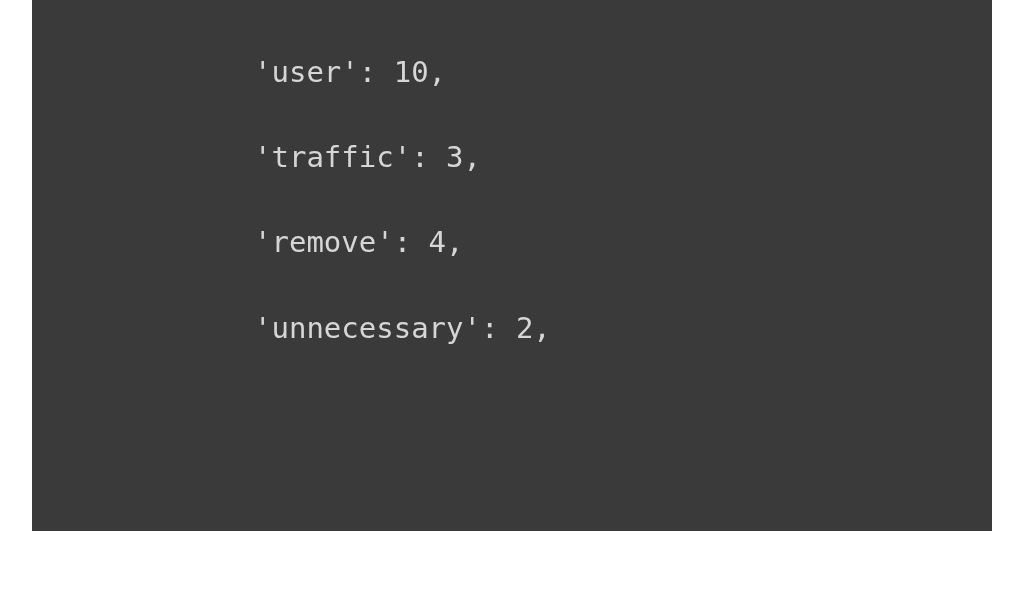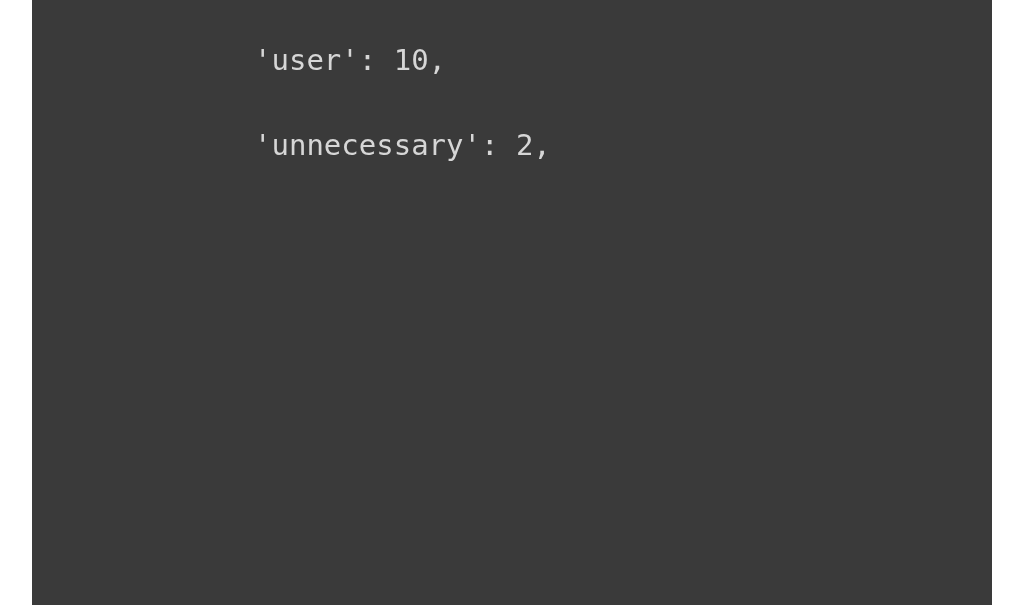--- a/index.html
+++ b/index.html
@@ -12,45 +12,47 @@
       height: 605px;
       background: #ffffff;
       overflow: hidden;
       position: relative;
     }
     .terminal-container {
       position: absolute;
       left: 32px;
       top: 0;
       width: 960px;
-      height: 605px;
+      height: 531px;
       background: #3a3a3a;
       font-family: "Consolas", "Menlo", "Monaco", monospace;
       font-size: 29px;
       line-height: 1.47;
       color: #d6d6d6;
       padding-left: 222px;
-      padding-top: 4px;
+      padding-top: 16px;
       white-space: pre;
       overflow: hidden;
     }
     .code-line {
       display: block;
       height: 42.7px;
       white-space: pre;
     }
     .first-line {
       margin-top: -8px;
     }
   </style>
 </head>
 <body>
 
 <div class="terminal-container">
 <span class="code-line first-line">'user': 10,</span>
+<span class="code-line">'traffic': 3,</span>
+<span class="code-line">'remove': 4,</span>
 <span class="code-line">'unnecessary': 2,</span>
 
 
 
 
 
 
 
 </div>
 

